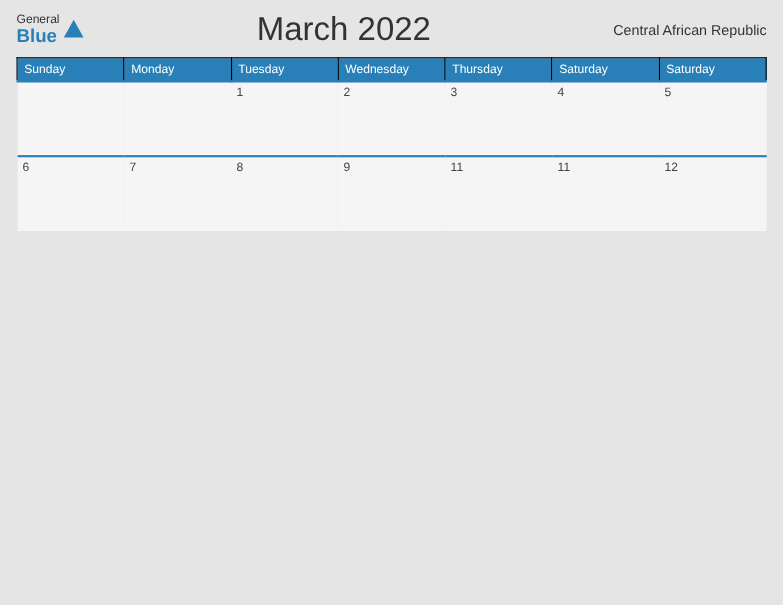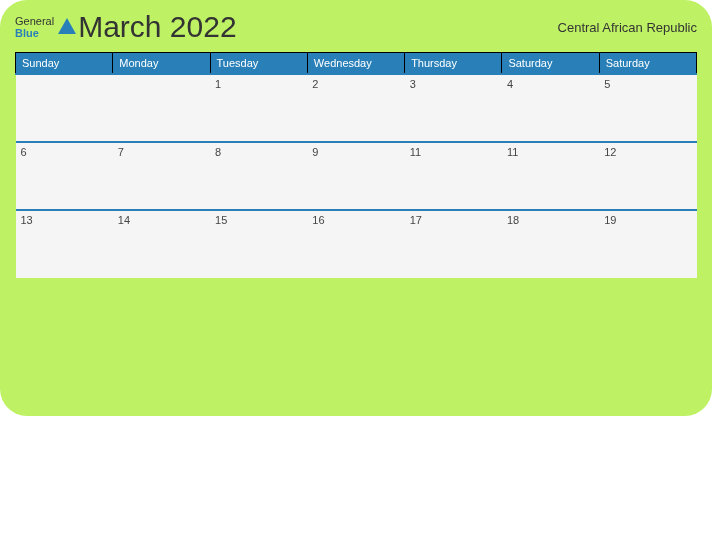--- a/index.html
+++ b/index.html
@@ -5,24 +5,23 @@
     * { box-sizing: border-box; margin: 0; padding: 0; }
     body {
       font-family: Arial, sans-serif;
       background: #fff;
       width: 712px;
       height: 550px;
       overflow: hidden;
     }
     .calendar-container {
       width: 712px;
-      height: 416px;
-      background: #bef264;
+      height: 550px;
+      background: #e5e5e5;
       padding: 10px 15px 10px 15px;
-      border-radius: 27px;
     }
     .header {
       display: flex;
       align-items: center;
       justify-content: space-between;
       margin-bottom: 8px;
     }
     .logo {
       display: flex;
       align-items: center;
@@ -33,33 +32,34 @@
       display: flex;
       flex-direction: column;
       line-height: 1.1;
     }
     .logo-general {
       font-size: 11px;
       color: #333;
       font-weight: normal;
     }
     .logo-blue {
-      font-size: 11px;
+      font-size: 17px;
       color: #2980b9;
       font-weight: bold;
     }
     .logo-icon {
       width: 22px;
       height: 22px;
       margin-left: 2px;
     }
     .title {
       font-size: 30px;
       font-weight: normal;
       color: #333;
+      text-align: center;
       flex: 1;
     }
     .subtitle {
       font-size: 13px;
       color: #333;
       text-align: right;
       min-width: 150px;
     }
     .calendar-table {
       width: 100%;
@@ -170,38 +170,15 @@
           <td>
             <span class="day-number">11</span>
           </td>
           <td>
             <span class="day-number">11</span>
           </td>
           <td>
             <span class="day-number">12</span>
           </td>
         </tr>
-        <tr class="week-row">
-          <td>
-            <span class="day-number">13</span>
-          </td>
-          <td>
-            <span class="day-number">14</span>
-          </td>
-          <td>
-            <span class="day-number">15</span>
-          </td>
-          <td>
-            <span class="day-number">16</span>
-          </td>
-          <td>
-            <span class="day-number">17</span>
-          </td>
-          <td>
-            <span class="day-number">18</span>
-          </td>
-          <td>
-            <span class="day-number">19</span>
-          </td>
-        </tr>
       </tbody>
   </table>
 </div>
 
 </body></html>

